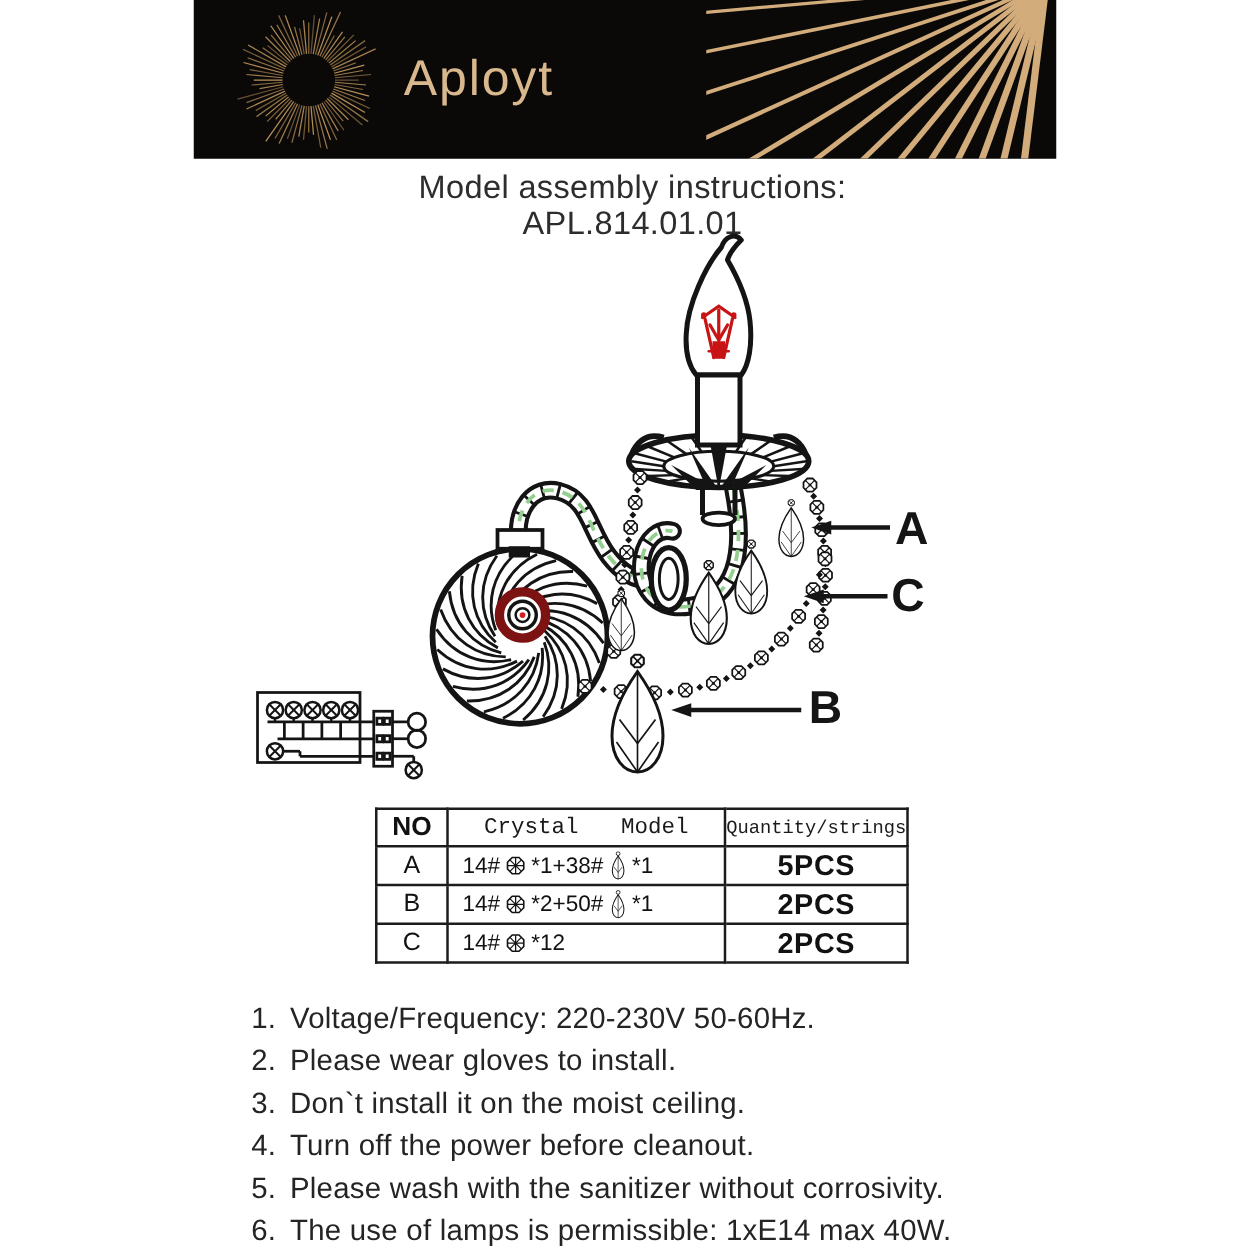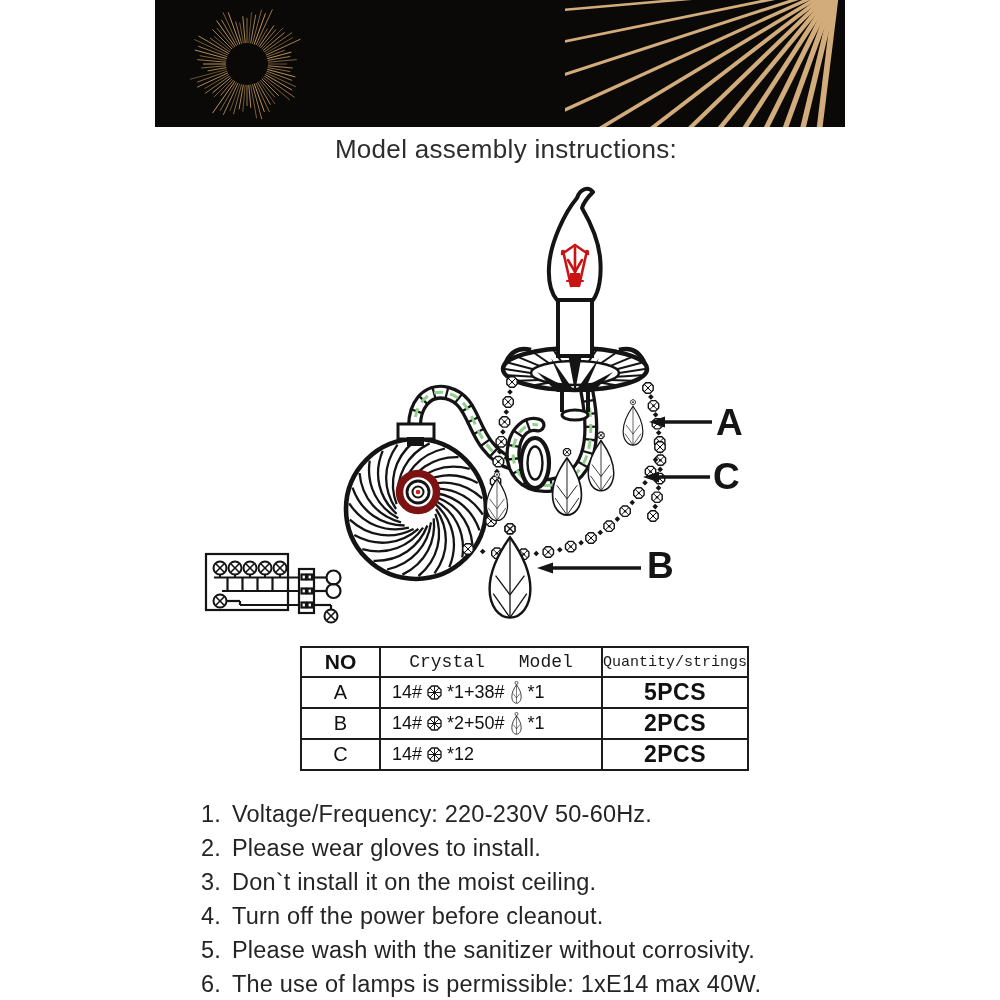--- a/index.html
+++ b/index.html
@@ -16,21 +16,21 @@
   .title{position:absolute;left:12px;right:0;text-align:center;font-size:26px;font-weight:500;
          color:#2d2d2d;letter-spacing:.3px;}
   .t1{top:134px;} .t2{top:163px;}
   
   #diagram{position:absolute;left:0;top:0;width:1000px;height:1000px;z-index:0;}
   .dlabel{position:absolute;font-size:37px;font-weight:600;color:#151515;line-height:1;z-index:2;}
   .lab-a{left:716px;top:404px;} .lab-c{left:713px;top:458px;} .lab-b{left:647px;top:547px;}
   
   .tbl{position:absolute;left:300px;top:646px;z-index:2;border-collapse:collapse;background:#fff;}
   .tbl td{border:2px solid #1c1c1c;text-align:center;vertical-align:middle;box-sizing:border-box;padding:0;}
-  .c-no{width:79px;} .c-crystal{width:222px;} .c-qty{width:124px;border-radius:10px;}
+  .c-no{width:57px;} .c-crystal{width:222px;} .c-qty{width:124px;border-radius:10px;}
   .tr-h td{height:30px;} .tr-r td{height:31px;}
   .th-no{font-size:21px;font-weight:700;color:#111;}
   .th-crystal{font-family:"Liberation Mono",monospace;font-size:18px;color:#1a1a1a;}
   .th-crystal .model{margin-left:34px;}
   .th-qty{font-family:"Liberation Mono",monospace;font-size:15px;color:#1a1a1a;}
   .cell-no{font-size:20px;color:#111;}
   .cell-qty{font-size:23px;font-weight:700;letter-spacing:.5px;color:#111;}
   .cell-flex{display:inline-flex;align-items:center;gap:4px;width:100%;box-sizing:border-box;
              padding-left:11px;font-size:18px;font-weight:500;color:#111;justify-content:flex-start;text-align:center;}
   .bead-ic{width:17px;height:17px;flex:none;} .drop-ic{width:15px;height:23px;flex:none;}
@@ -114,40 +114,42 @@
           <line x1="108.1" y1="50.5" x2="129.5" y2="32.5" stroke="#c49a5f" stroke-width="1" stroke-opacity="0.86"></line>
           <line x1="109.2" y1="52.0" x2="137.1" y2="32.5" stroke="#c49a5f" stroke-width="1" stroke-opacity="0.68"></line>
           <line x1="110.2" y1="53.5" x2="137.9" y2="37.5" stroke="#c49a5f" stroke-width="1" stroke-opacity="0.50"></line>
           <line x1="111.0" y1="55.1" x2="145.5" y2="39.1" stroke="#c49a5f" stroke-width="1" stroke-opacity="0.82"></line>
           <line x1="111.7" y1="56.8" x2="129.6" y2="50.3" stroke="#c49a5f" stroke-width="1" stroke-opacity="0.64"></line>
           <line x1="112.3" y1="58.6" x2="136.4" y2="52.1" stroke="#c49a5f" stroke-width="1" stroke-opacity="0.95"></line>
           <line x1="112.7" y1="60.4" x2="135.3" y2="56.4" stroke="#c49a5f" stroke-width="1" stroke-opacity="0.77"></line>
           <line x1="112.9" y1="62.2" x2="141.8" y2="59.6" stroke="#c49a5f" stroke-width="1" stroke-opacity="0.59"></line>
         </g>
       </svg>
+    <div class="brand">Aployt</div>
     <svg id="fan" viewBox="0 0 280 127">
         <g id="fan-g">
           <line x1="272" y1="-14" x2="228.1" y2="343.3" stroke="#d3ac7b" stroke-width="5.80"></line>
           <line x1="272" y1="-14" x2="188.0" y2="336.1" stroke="#d3ac7b" stroke-width="5.53"></line>
           <line x1="272" y1="-14" x2="148.9" y2="324.3" stroke="#d3ac7b" stroke-width="5.26"></line>
           <line x1="272" y1="-14" x2="111.4" y2="308.2" stroke="#d3ac7b" stroke-width="4.99"></line>
           <line x1="272" y1="-14" x2="75.9" y2="287.9" stroke="#d3ac7b" stroke-width="4.72"></line>
           <line x1="272" y1="-14" x2="43.0" y2="263.8" stroke="#d3ac7b" stroke-width="4.45"></line>
           <line x1="272" y1="-14" x2="13.0" y2="236.1" stroke="#d3ac7b" stroke-width="4.18"></line>
           <line x1="272" y1="-14" x2="-13.6" y2="205.2" stroke="#d3ac7b" stroke-width="3.91"></line>
           <line x1="272" y1="-14" x2="-36.6" y2="171.4" stroke="#d3ac7b" stroke-width="3.64"></line>
           <line x1="272" y1="-14" x2="-55.6" y2="135.3" stroke="#d3ac7b" stroke-width="3.37"></line>
           <line x1="272" y1="-14" x2="-70.4" y2="97.2" stroke="#d3ac7b" stroke-width="3.10"></line>
           <line x1="272" y1="-14" x2="-80.8" y2="57.8" stroke="#d3ac7b" stroke-width="2.83"></line>
           <line x1="272" y1="-14" x2="-86.6" y2="17.4" stroke="#d3ac7b" stroke-width="2.56"></line>
         </g>
       </svg>
   </div>
 
   <div class="title t1">Model assembly instructions:</div>
+  <div class="title t2">APL.814.01.01</div>
 
   <svg id="diagram" viewBox="0 0 1000 1000">
 
     <g>
       <circle cx="416" cy="509" r="70" fill="#fff" stroke="#141414" stroke-width="4.6"></circle>
       <g id="plate-swirl">
           <path d="M 436.0 509.0 C 448.9 528.0, 449.9 552.3, 434.5 573.4" fill="none" stroke="#141414" stroke-width="2.3"></path>
           <path d="M 435.4 513.8 C 443.4 535.3, 438.5 559.2, 418.5 576.0" fill="none" stroke="#141414" stroke-width="2.3"></path>
           <path d="M 433.7 518.3 C 436.3 541.1, 425.8 563.1, 402.4 574.6" fill="none" stroke="#141414" stroke-width="2.3"></path>
           <path d="M 431.0 522.3 C 428.0 545.0, 412.6 563.9, 387.1 569.5" fill="none" stroke="#141414" stroke-width="2.3"></path>

